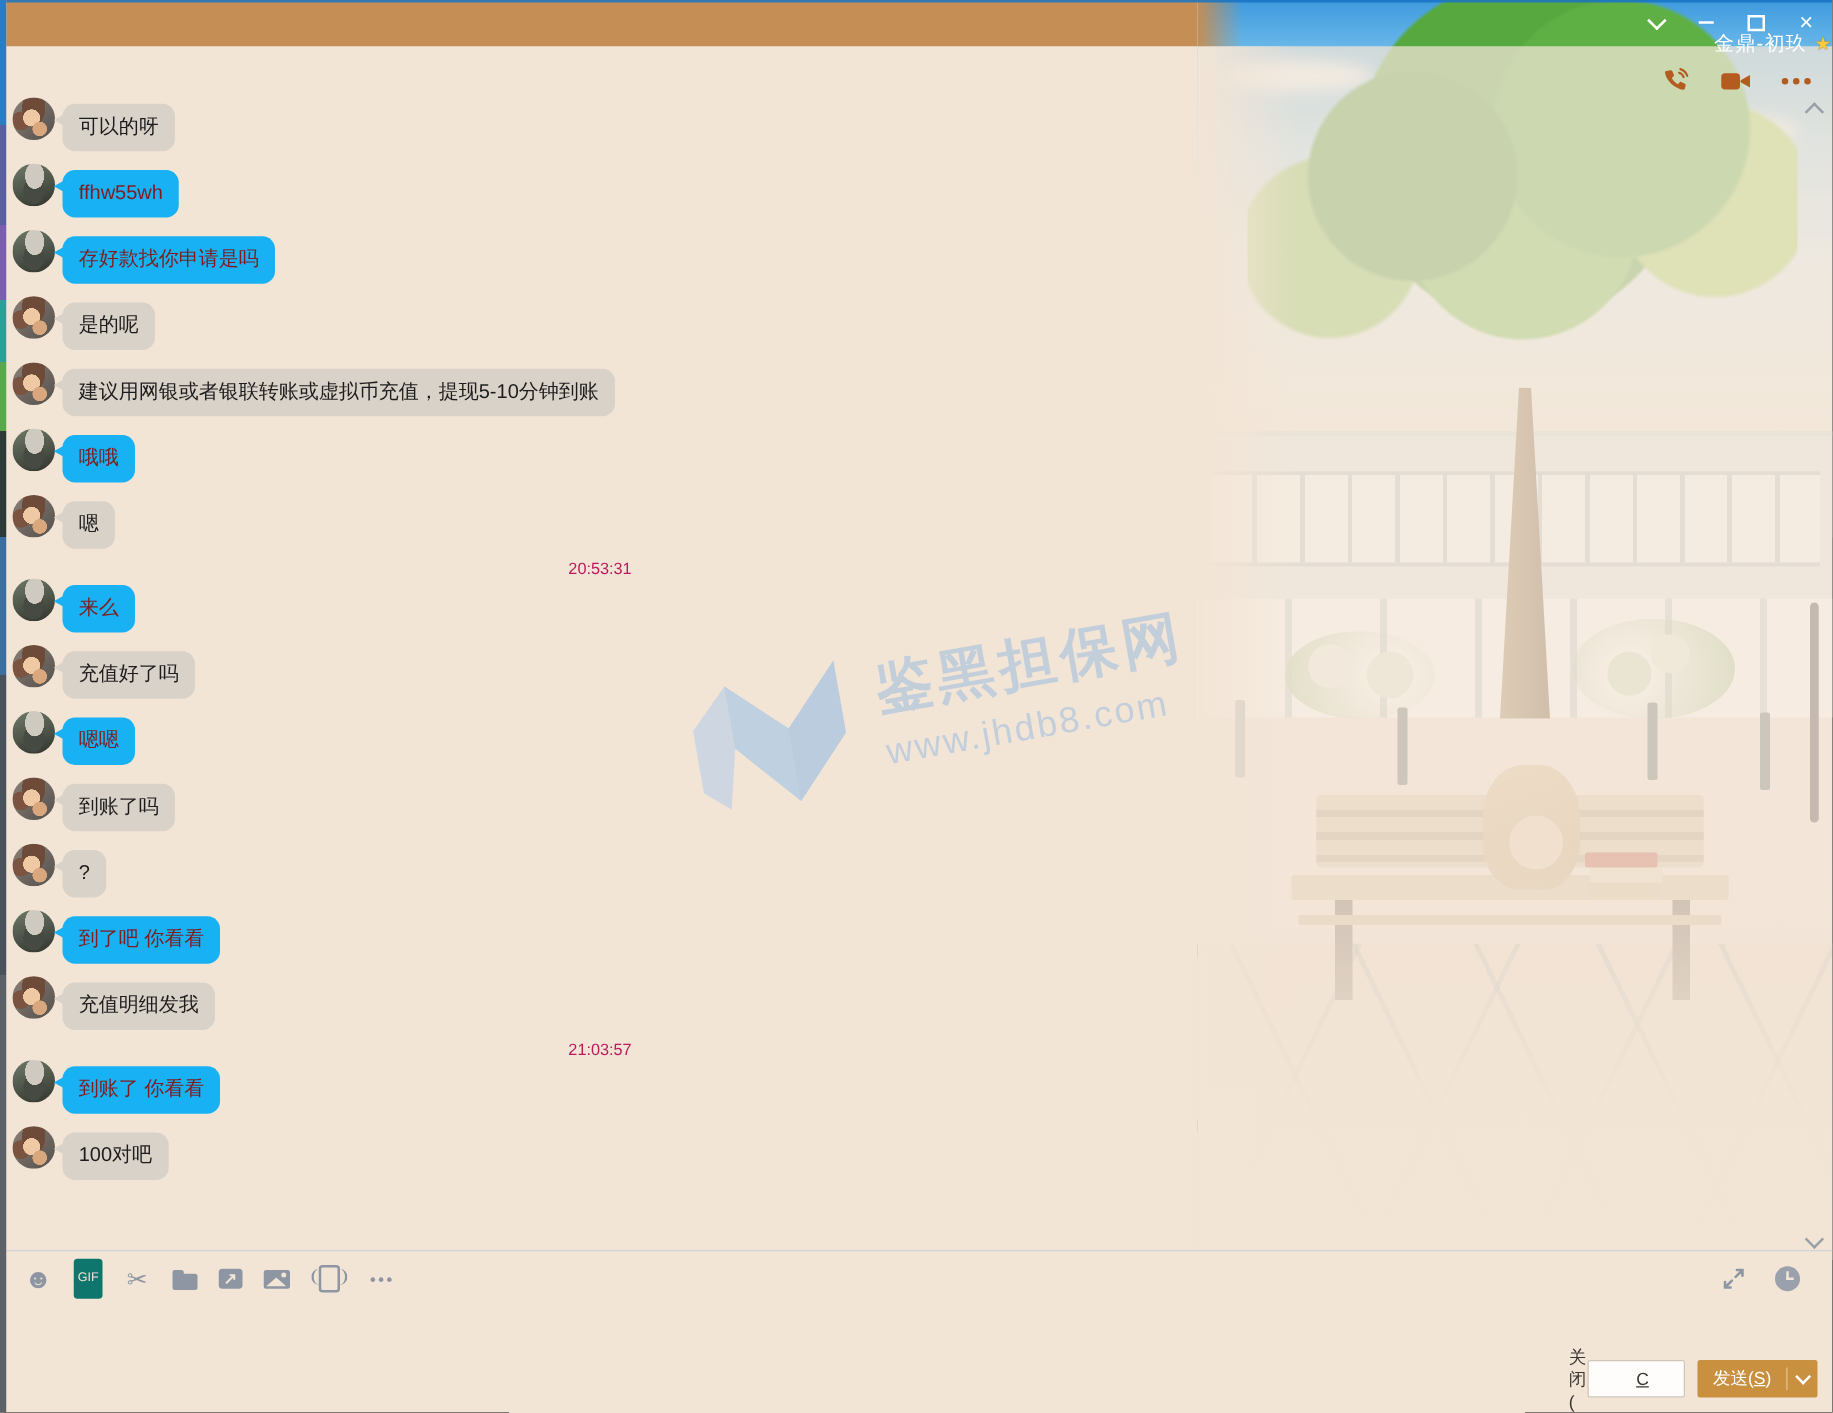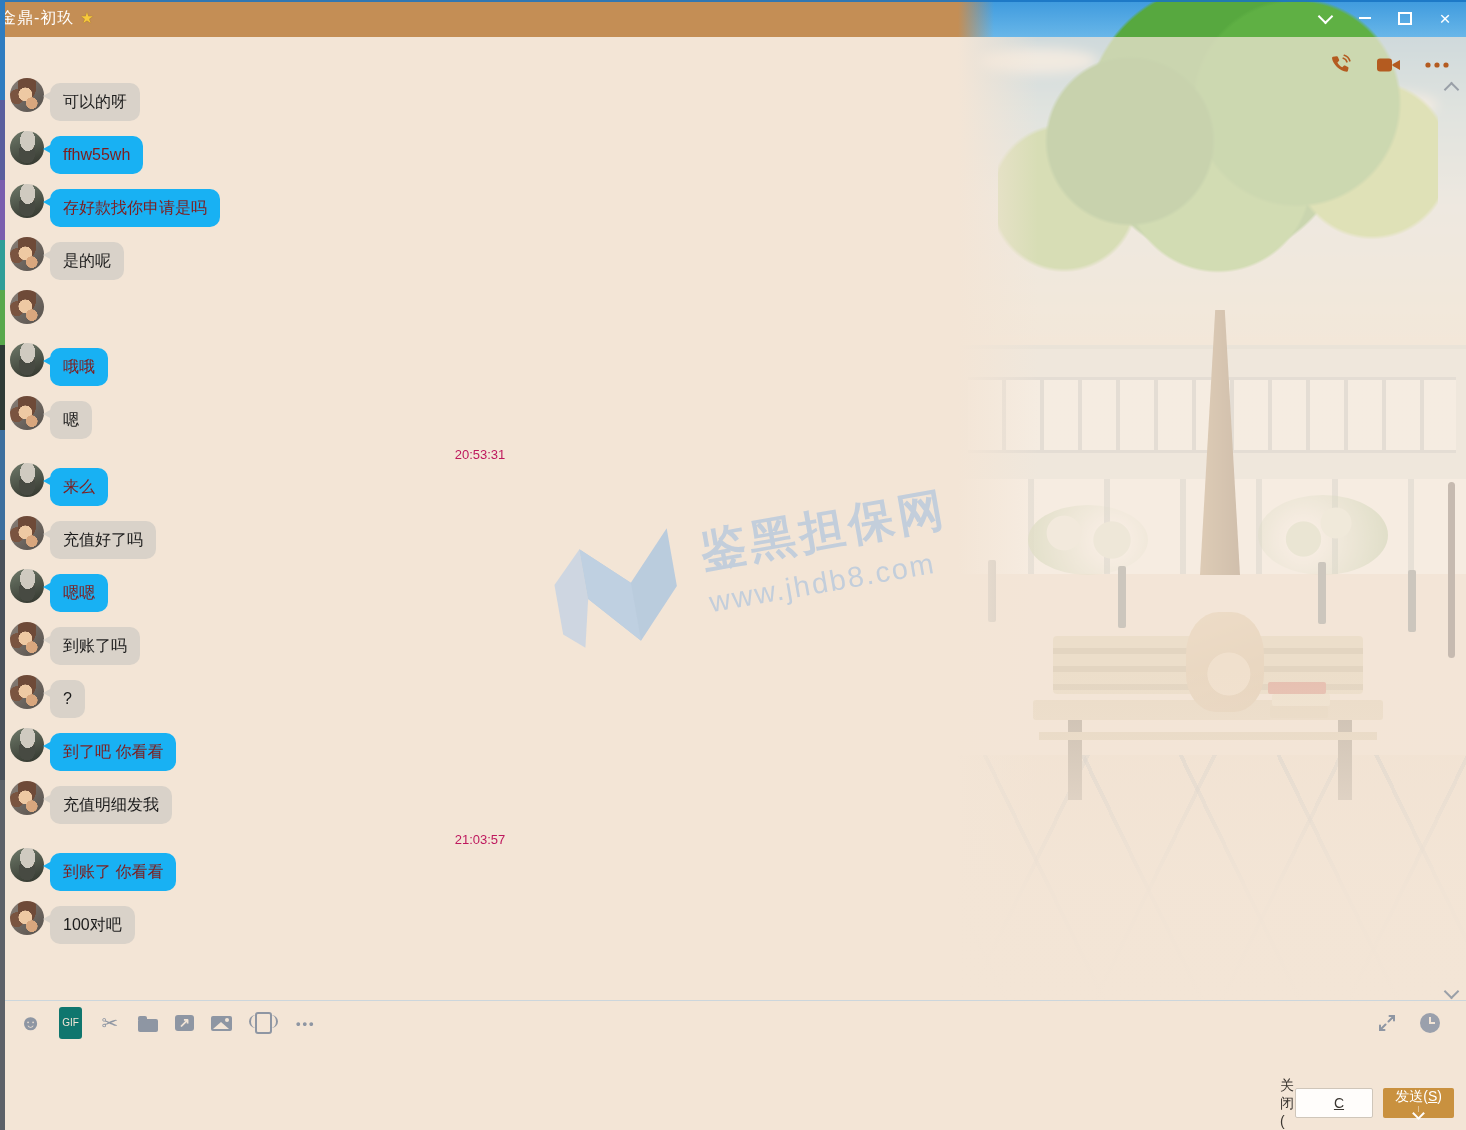--- a/index.html
+++ b/index.html
@@ -11,21 +11,21 @@
   .edge-strip{position:absolute;left:0;top:0;width:5px;height:1130px;z-index:40;
     background:linear-gradient(180deg,#2e7cc0 0 100px,#5a5f9e 100px 180px,#7b5fae 180px 240px,
       #2f9e98 240px 290px,#58a84c 290px 345px,#2e3a36 345px 430px,#3c6f9e 430px 540px,
       #49515a 540px 780px,#5c6168 780px 1130px);}
 
   
   .titlebar{position:absolute;left:5px;top:0;width:953px;height:37px;z-index:10;
     background:var(--titlebar-tan,#c48e55);}
   .titlebar-strip{position:absolute;left:5px;top:0;width:1461px;height:2px;z-index:31;
     background:rgba(23,115,195,.85);}
-  .title-wrap{position:absolute;left:0;right:0;top:8px;z-index:32;text-align:left;
+  .title-wrap{position:absolute;left:0;right:0;top:25px;z-index:32;text-align:right;
     color:#fff;font-size:16px;letter-spacing:1px;}
   .vip-star{color:#f8c93c;text-shadow:0 0 1px #8a6510;font-size:15px;margin-left:6px;}
 
   
   .win-controls{position:absolute;top:6px;right:8px;z-index:33;display:flex;gap:14px;align-items:center;height:24px;}
   .wc{width:26px;height:24px;display:flex;align-items:center;justify-content:center;cursor:pointer;}
   .wc-chevron{width:9px;height:9px;border-right:2px solid #fff;border-bottom:2px solid #fff;transform:rotate(45deg);margin-top:-4px;}
   .wc-min{width:12px;height:2px;background:#fff;}
   .wc-max{width:10px;height:9px;border:2px solid #fff;}
   .wc-close{color:#fff;font-size:19px;line-height:1;}
@@ -155,21 +155,21 @@
   .icon-clock{position:relative;width:20px;height:20px;background:#9aa0ac;border-radius:50%;cursor:pointer;}
   .icon-clock::before{content:'';position:absolute;left:9px;top:4px;width:2px;height:7px;background:#f3e5d6;}
   .icon-clock::after{content:'';position:absolute;left:9px;top:9px;width:6px;height:2px;background:#f3e5d6;}
 
   
   .input-zone{position:absolute;left:5px;right:0;top:1046px;height:38px;z-index:8;cursor:text;}
   .footer{position:absolute;right:12px;top:1088px;z-index:9;display:flex;gap:10px;align-items:center;}
   .btn-close{width:76px;height:28px;background:#fffdfb;border:1px solid #cfc6ba;border-radius:2px;
     font-size:14px;color:#3a3530;display:flex;align-items:center;justify-content:center;cursor:pointer;gap:40px;}
   .btn-send{height:30px;background:var(--send-orange,#c9913f);border-radius:2px;color:#fff;
-    display:flex;align-items:center;cursor:pointer;flex-direction:column;}
+    display:flex;align-items:center;cursor:pointer;}
   .btn-send .label{padding:0 12px;font-size:14px;}
   .btn-send .sep{width:1px;height:18px;background:rgba(255,255,255,.45);}
   .btn-send .dd{width:24px;display:flex;align-items:center;justify-content:center;}
   .send-chevron{width:7px;height:7px;border-right:2px solid #fff;border-bottom:2px solid #fff;
     transform:rotate(45deg);margin-top:-3px;}
   .u{text-decoration:underline;}
 </style>
 </head>
 <body>
 
@@ -258,20 +258,21 @@
       <div class="msg-row">
         <span class="avatar him"></span>
         <span class="bubble blue">存好款找你申请是吗</span>
       </div>
       <div class="msg-row">
         <span class="avatar her"></span>
         <span class="bubble gray">是的呢</span>
       </div>
       <div class="msg-row">
         <span class="avatar her"></span>
+        <span class="bubble gray">建议用网银或者银联转账或虚拟币充值，提现5-10分钟到账</span>
       </div>
       <div class="msg-row">
         <span class="avatar him"></span>
         <span class="bubble blue">哦哦</span>
       </div>
       <div class="msg-row">
         <span class="avatar her"></span>
         <span class="bubble gray">嗯</span>
       </div>
       <div class="ts">20:53:31</div>

